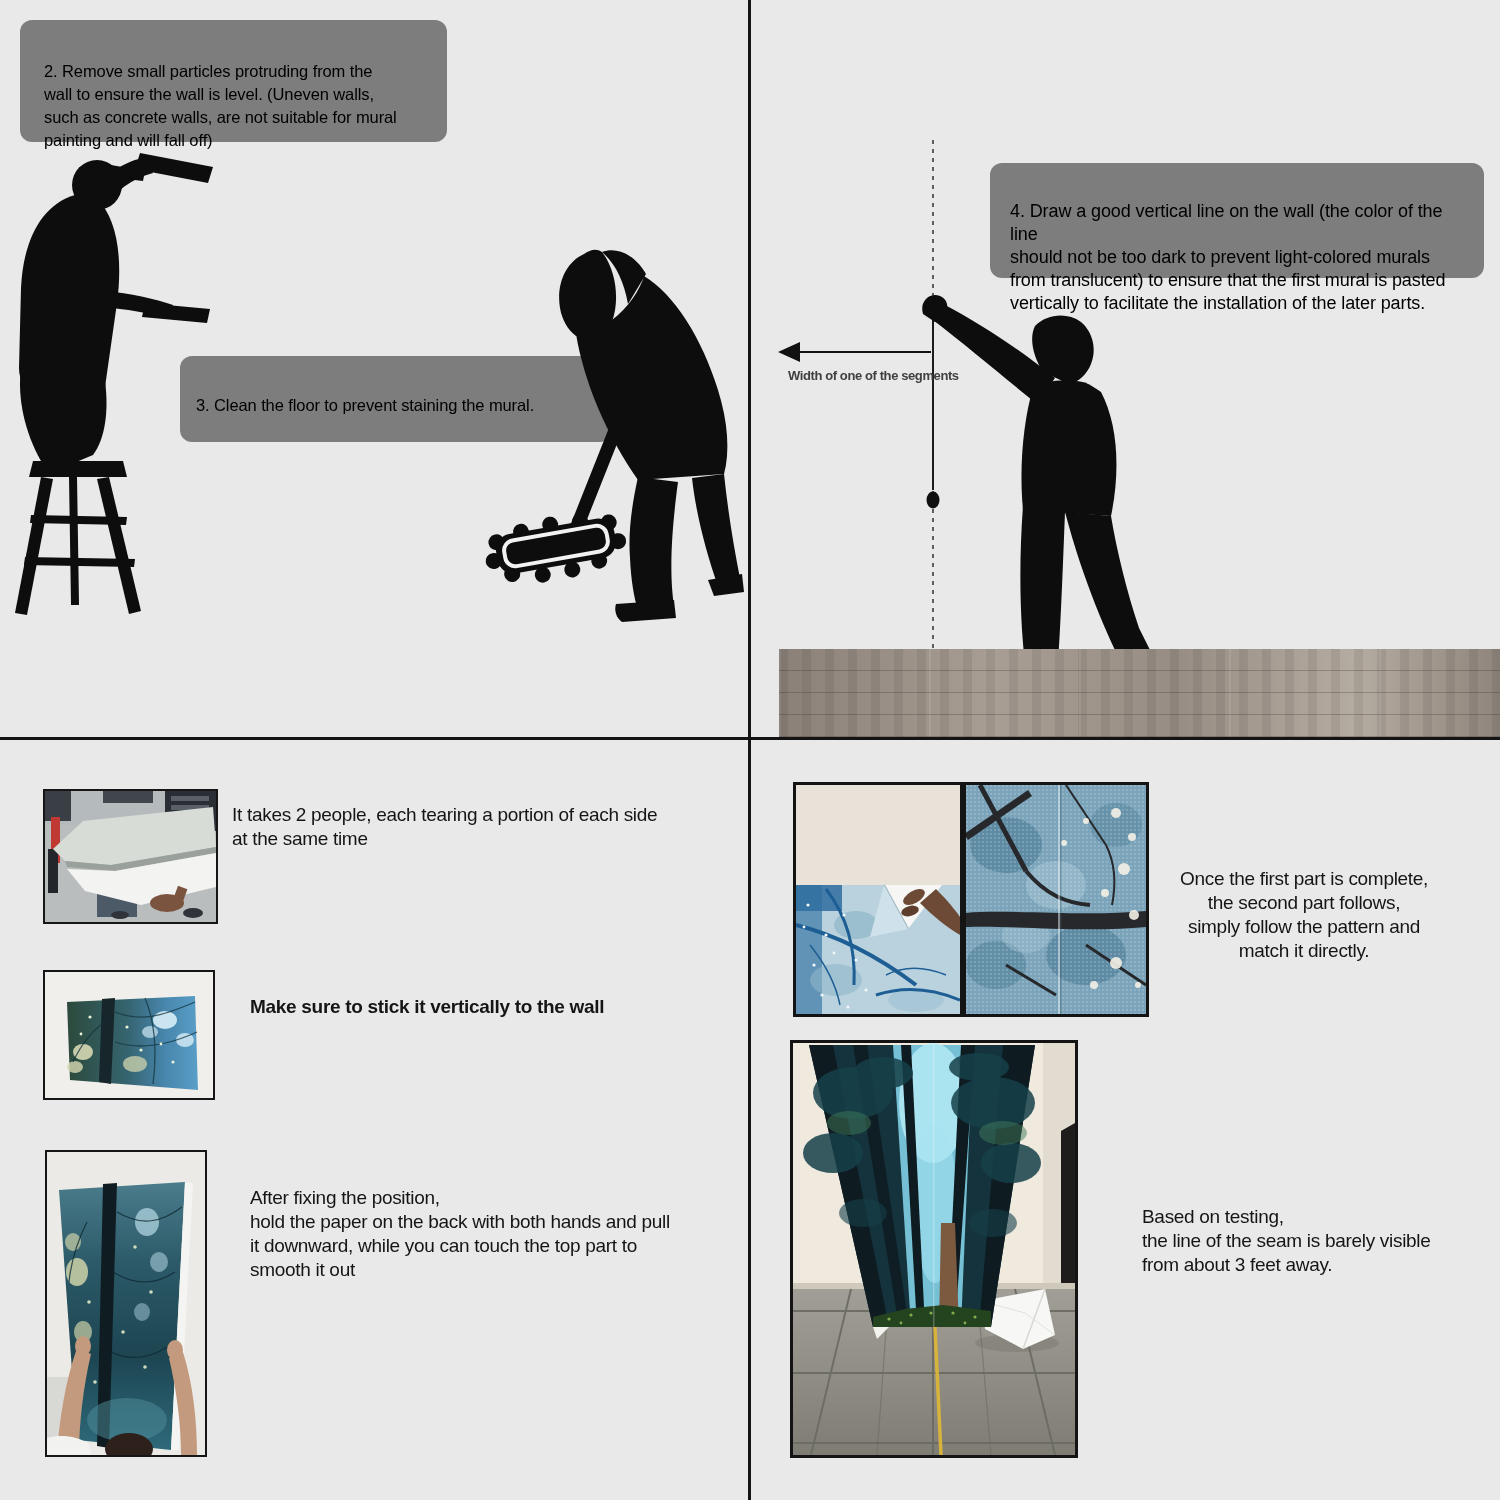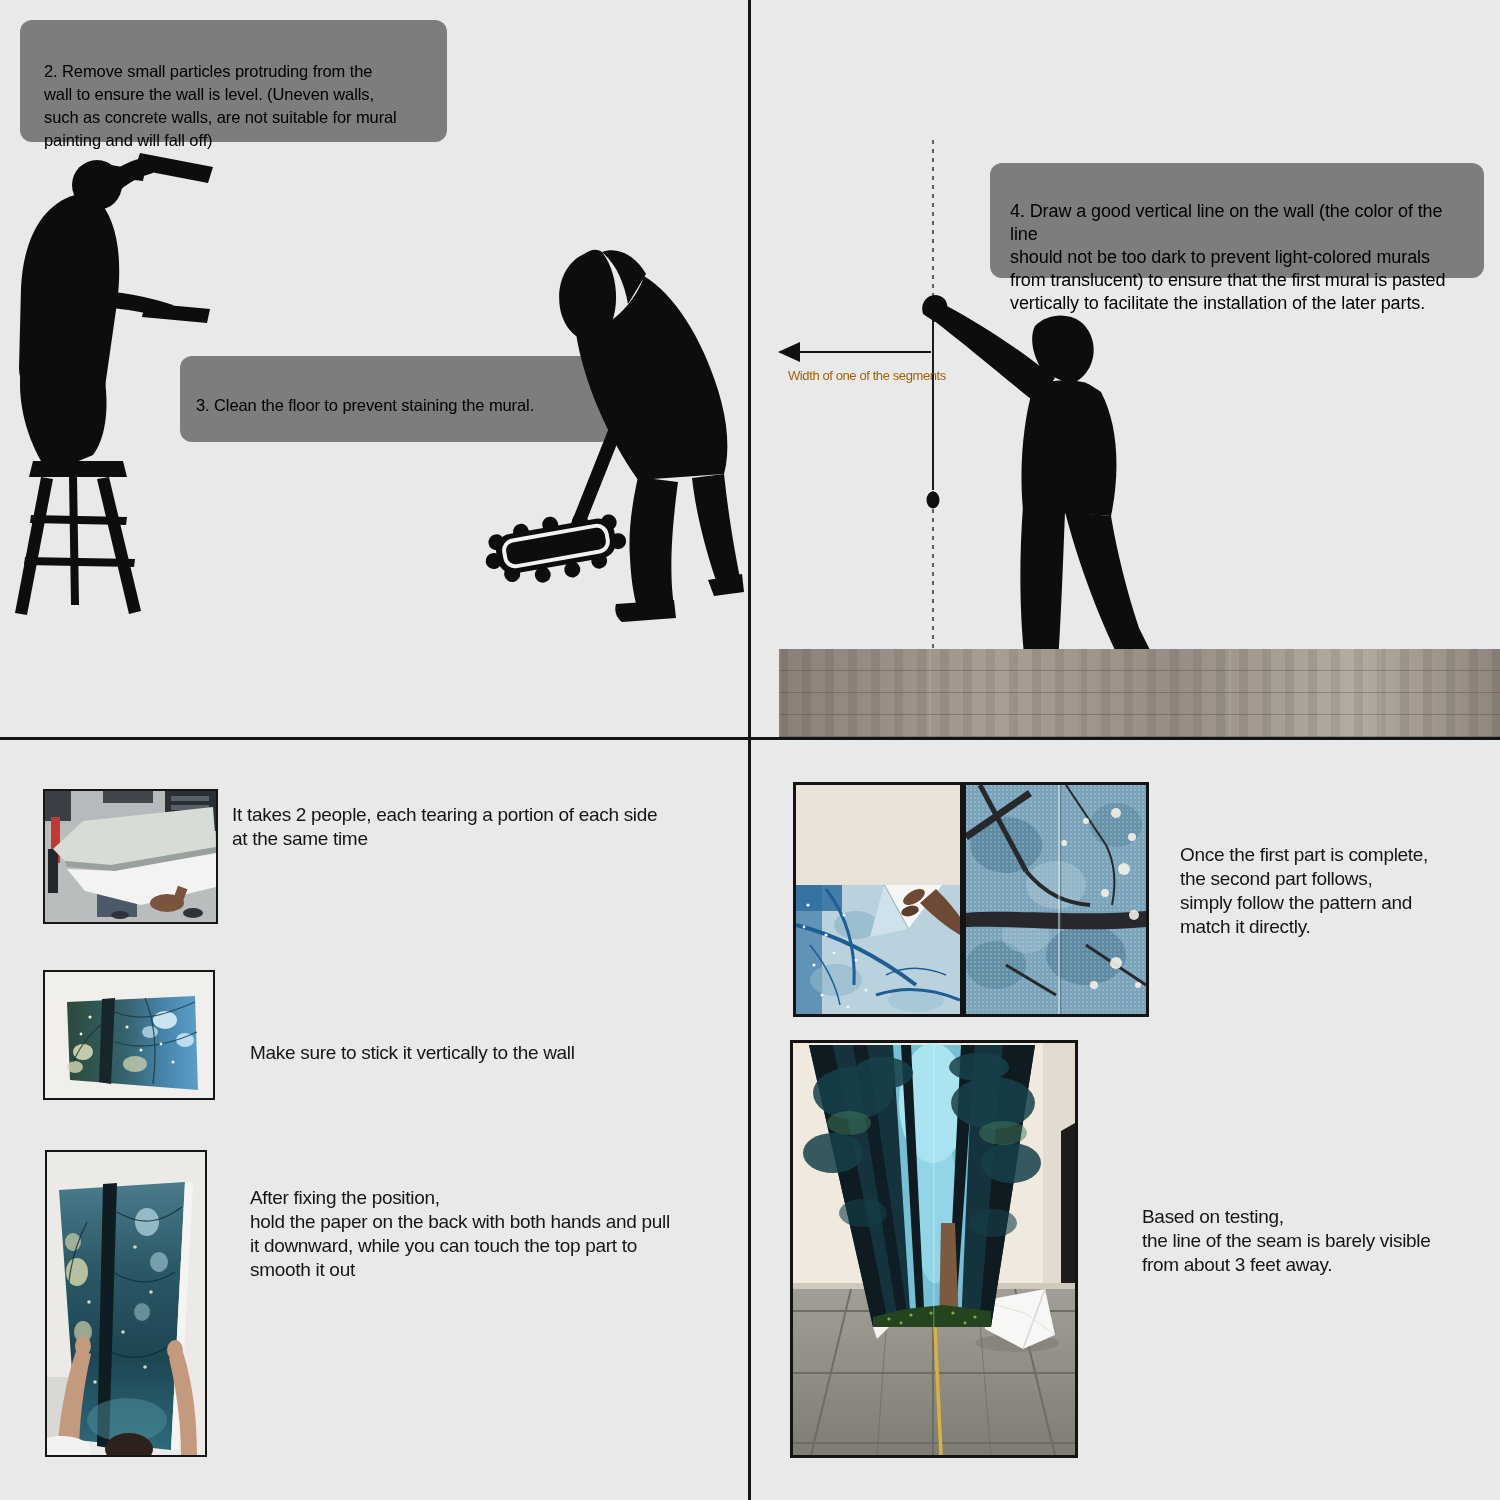--- a/index.html
+++ b/index.html
@@ -21,22 +21,22 @@
     white-space:pre-line;letter-spacing:-0.3px;
   }
   .photo{
     position:absolute;border:2px solid #161616;box-sizing:border-box;
     overflow:hidden;background:#ddd;
   }
   .photo svg{display:block;width:100%;height:100%;}
   .photo-thick{border-width:3px;border-color:#141414;}
   .sil{position:absolute;}
   .arrow-label{
-    position:absolute;font-size:13px;font-weight:400;letter-spacing:-0.4px;
-    color:#a16207;white-space:nowrap;
+    position:absolute;font-size:13px;font-weight:700;letter-spacing:-0.4px;
+    color:#404040;white-space:nowrap;
   }
   #wood-floor{
     position:absolute;left:779px;top:649px;width:721px;height:88px;
     background-color:#9d948b;
     background-image:
       repeating-linear-gradient(0deg, rgba(55,45,40,.28) 0 1px, rgba(0,0,0,0) 1px 22px),
       repeating-linear-gradient(90deg, rgba(0,0,0,.07) 0 9px, rgba(0,0,0,0) 9px 23px),
       repeating-linear-gradient(90deg, rgba(255,255,255,.10) 0 2px, rgba(0,0,0,0) 2px 150px),
       linear-gradient(90deg,#8a8078,#a89e94 30%,#978d84 55%,#b4aba1 80%,#8f857c);
   }
@@ -195,21 +195,21 @@
       <g fill="#e8f2d8">
         <circle cx="45" cy="45" r="1.6"></circle>
           <circle cx="82" cy="55" r="1.6"></circle>
           <circle cx="96" cy="78" r="1.6"></circle>
         <circle cx="128" cy="90" r="1.6"></circle>
           <circle cx="36" cy="62" r="1.4"></circle>
           <circle cx="116" cy="72" r="1.4"></circle>
       </g>
     </svg>
   </div>
-  <div class="caption" style="left:250px;top:1041px;">Make sure to stick it vertically to the wall</div>
+  <div class="caption" style="left:250px;top:995px;font-weight:bold;">Make sure to stick it vertically to the wall</div>
 
   <div class="photo" style="left:45px;top:1150px;width:162px;height:307px;">
     <svg viewBox="0 0 158 303" preserveAspectRatio="none">
       <defs>
         <linearGradient id="g3" x1="0" y1="0" x2="0" y2="1">
           <stop offset="0" stop-color="#4a7c8c"></stop>
             <stop offset="0.3" stop-color="#2c5a68"></stop>
           <stop offset="0.65" stop-color="#1d4552"></stop>
             <stop offset="1" stop-color="#2e6a7a"></stop>
         </linearGradient>
@@ -325,21 +325,21 @@
           <circle cx="150" cy="178" r="6"></circle>
         <circle cx="128" cy="200" r="4"></circle>
           <circle cx="98" cy="58" r="3"></circle>
           <circle cx="172" cy="200" r="3"></circle>
         <circle cx="120" cy="36" r="3"></circle>
       </g>
       <rect x="92" width="2" height="229" fill="#e8f0f3" opacity="0.5"></rect>
       <rect x="94" width="1.5" height="229" fill="#3c5a68" opacity="0.4"></rect>
     </svg>
   </div>
-  <div class="caption" style="left:1180px;top:843px;">Once the first part is complete,
+  <div class="caption" style="left:1180px;top:867px;text-align:center;">Once the first part is complete,
 the second part follows,
 simply follow the pattern and
 match it directly.</div>
 
   <div class="photo photo-thick" style="left:790px;top:1040px;width:288px;height:418px;">
     <svg viewBox="0 0 282 412" preserveAspectRatio="none">
       <defs>
         <linearGradient id="gf" x1="0" y1="0" x2="0" y2="1">
           <stop offset="0" stop-color="#a09e96"></stop>
             <stop offset="1" stop-color="#7f7d73"></stop>

